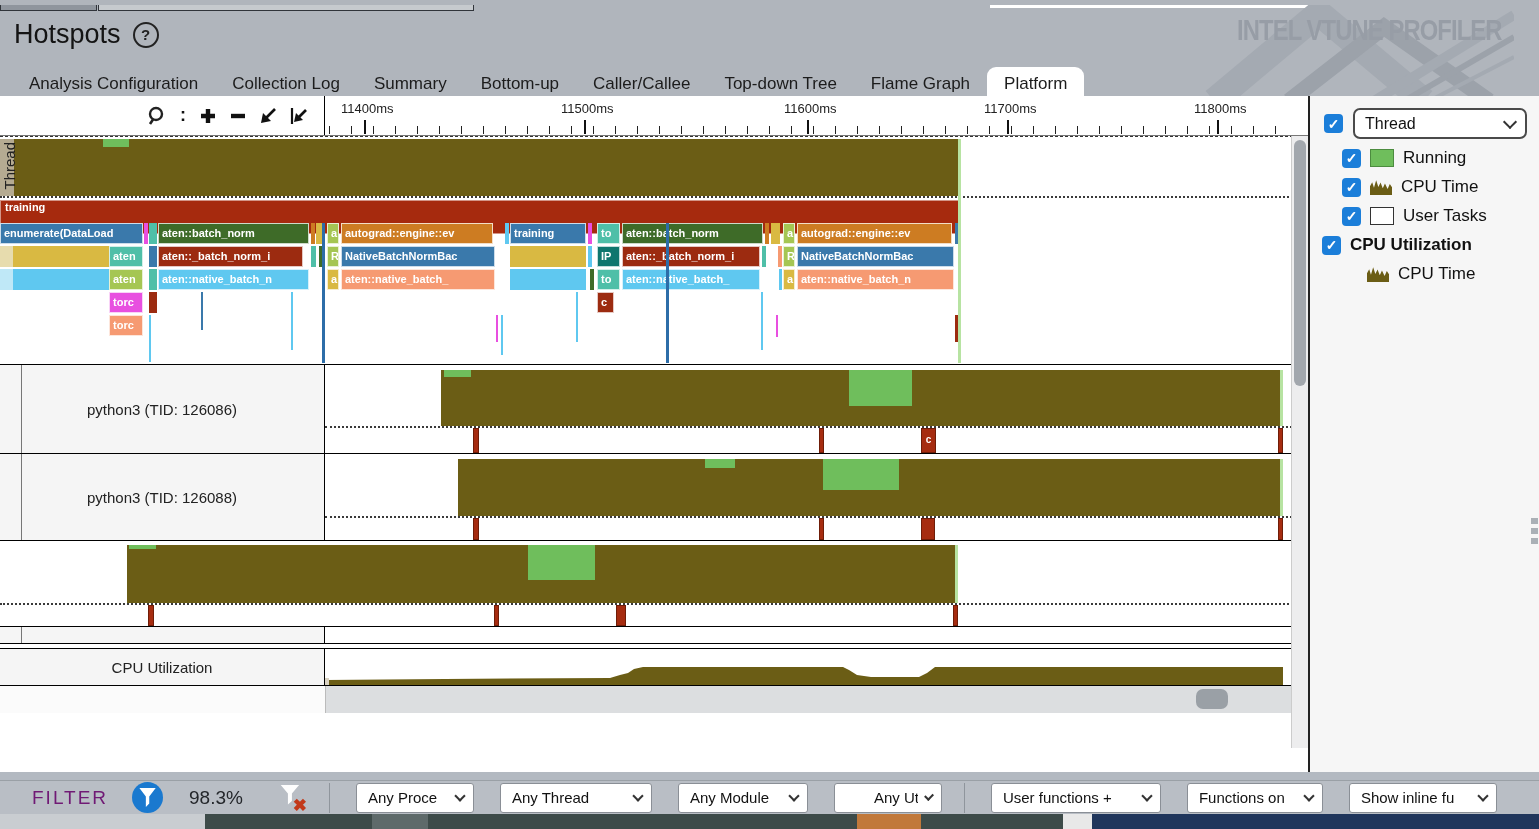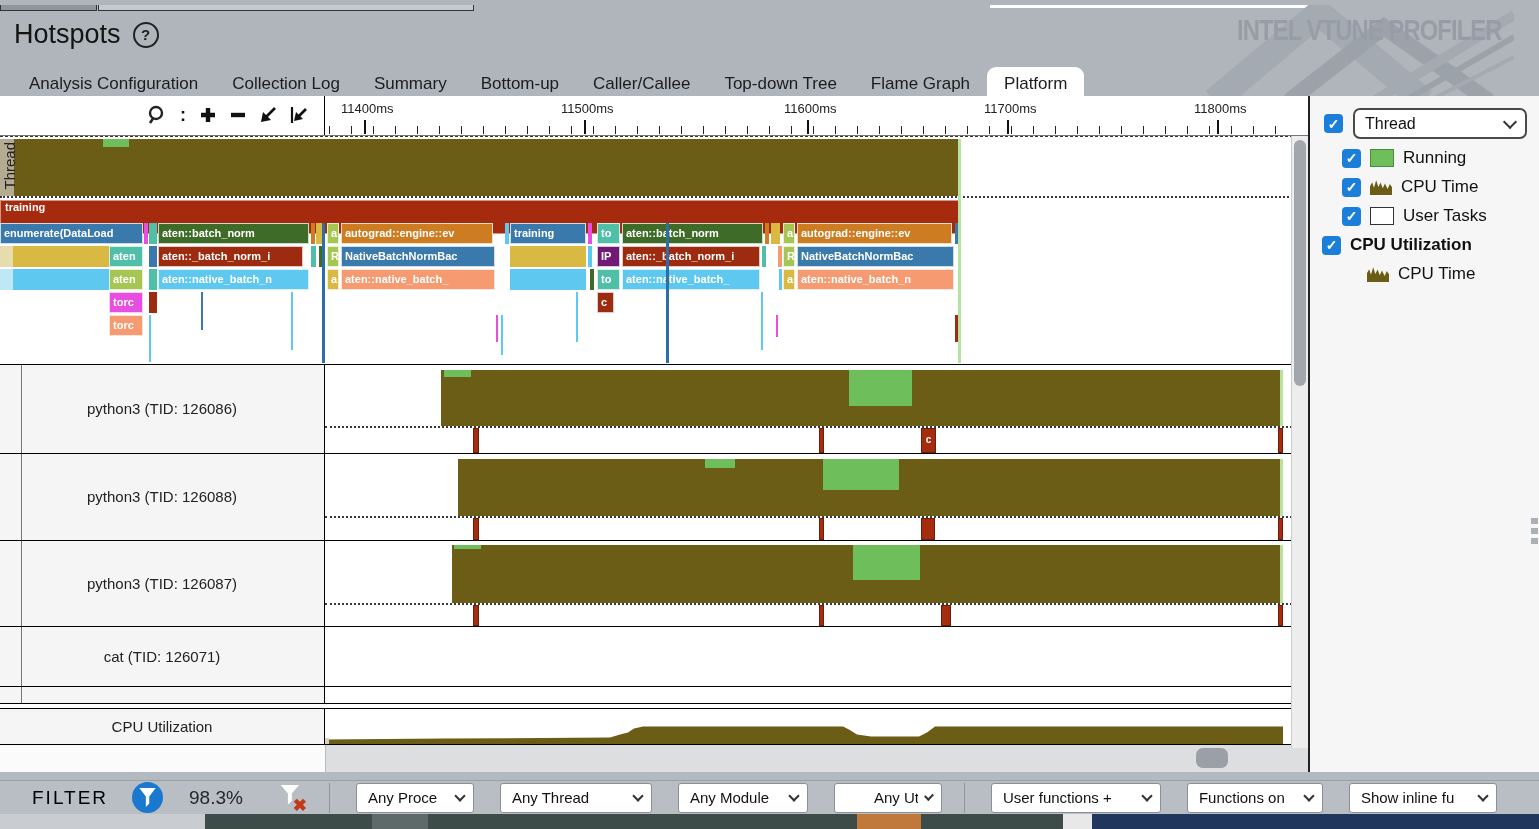--- a/index.html
+++ b/index.html
@@ -71,21 +71,21 @@
   .sw{width:22px;height:16px;margin-left:9px;flex:0 0 auto;}
   .sw.running{background:#6fbe5c;border:1px solid #4c8c3f;}
   .sw.outline{background:#fff;border:1px solid #333;}
   .sw.mountain{background:#6b5d15;border:none;clip-path:polygon(0 100%,0 45%,10% 20%,18% 55%,28% 8%,38% 50%,48% 22%,58% 58%,68% 28%,80% 62%,90% 32%,100% 52%,100% 100%);}
   .ltext{margin-left:9px;font-size:17px;color:#111;}
   .ltext.bold{font-weight:bold;}
   .grip{position:absolute;right:1px;top:422px;display:flex;flex-direction:column;gap:4px;}
   .grip div{width:7px;height:6px;background:#aab0b6;}
   
   .filterbar{position:absolute;left:0;top:780px;width:1539px;height:34px;background:#b9bec5;border-top:1px solid #9aa0a6;display:flex;align-items:center;box-sizing:border-box;}
-  .flabel{margin-left:32px;font-size:19px;letter-spacing:2px;color:#000000;}
+  .flabel{margin-left:32px;font-size:19px;letter-spacing:2px;color:#701a75;}
   .fcircle{margin-left:24px;width:31px;height:31px;border-radius:50%;background:#1a79cf;position:relative;flex:0 0 auto;}
   .funnel{position:absolute;left:7px;top:6px;width:17px;height:19px;background:#fff;clip-path:polygon(2% 0,98% 0,60% 45%,60% 82%,40% 100%,40% 45%);}
   .fpercent{margin-left:26px;font-size:19px;color:#24272b;}
   .fclear{margin-left:34px;width:30px;height:30px;position:relative;flex:0 0 auto;}
   .fclear .funnel{left:3px;top:2px;width:20px;height:20px;background:#fdfdfd;}
   .fclear .x{position:absolute;right:0px;bottom:-3px;color:#c2391a;font-size:17px;font-weight:900;}
   .fdiv{width:1px;height:30px;background:#8f959c;margin:0 0 0 22px;}
   .dd{margin-left:26px;height:30px;background:#fff;border:1px solid #8a8f96;border-radius:3px;display:flex;align-items:center;justify-content:space-between;padding:0 9px 0 11px;font-size:15px;color:#111;box-sizing:border-box;flex:0 0 auto;}
   .dd .chev{width:6px;height:6px;margin-left:8px;}
   
@@ -197,21 +197,21 @@
                 <div class="chip sliver" style="left: 13px; top: 110px; width: 96px; height: 21px; background: rgb(217, 185, 66);"></div>
                 <div class="chip" style="left: 109px; top: 110px; width: 34px; height: 21px; background: rgb(79, 191, 168);">aten</div>
                 <div class="chip sliver" style="left: 149px; top: 110px; width: 8px; height: 21px; background: rgb(58, 121, 171);"></div>
                 <div class="chip" style="left: 158px; top: 110px; width: 145px; height: 21px; background: rgb(156, 43, 16);">aten::_batch_norm_i</div>
                 <div class="chip sliver" style="left: 311px; top: 110px; width: 5px; height: 21px; background: rgb(79, 191, 168);"></div>
                 <div class="chip sliver" style="left: 319px; top: 110px; width: 4px; height: 21px; background: rgb(62, 107, 40);"></div>
                 <div class="chip" style="left: 327px; top: 110px; width: 12px; height: 21px; background: rgb(165, 198, 83);">R</div>
                 <div class="chip" style="left: 341px; top: 110px; width: 154px; height: 21px; background: rgb(58, 121, 171);">NativeBatchNormBac</div>
                 <div class="chip sliver" style="left: 510px; top: 110px; width: 76px; height: 21px; background: rgb(217, 185, 66);"></div>
                 <div class="chip sliver" style="left: 588px; top: 110px; width: 4px; height: 21px; background: rgb(95, 200, 240);"></div>
-                <div class="chip" style="left: 597px; top: 110px; width: 23px; height: 21px; background: #701a75;">IP</div>
+                <div class="chip" style="left: 597px; top: 110px; width: 23px; height: 21px; background: #0f766e;">IP</div>
                 <div class="chip" style="left: 622px; top: 110px; width: 138px; height: 21px; background: rgb(156, 43, 16);">aten::_batch_norm_i</div>
                 <div class="chip sliver" style="left: 762px; top: 110px; width: 4px; height: 21px; background: rgb(79, 191, 168);"></div>
                 <div class="chip sliver" style="left: 778px; top: 110px; width: 4px; height: 21px; background: rgb(246, 154, 114);"></div>
                 <div class="chip" style="left: 783px; top: 110px; width: 12px; height: 21px; background: rgb(165, 198, 83);">R</div>
                 <div class="chip" style="left: 797px; top: 110px; width: 157px; height: 21px; background: rgb(58, 121, 171);">NativeBatchNormBac</div>
                 <div class="chip sliver" style="left: 0px; top: 133px; width: 13px; height: 21px; background: rgb(191, 232, 247);"></div>
                 <div class="chip sliver" style="left: 13px; top: 133px; width: 96px; height: 21px; background: rgb(95, 200, 240);"></div>
                 <div class="chip" style="left: 109px; top: 133px; width: 34px; height: 21px; background: rgb(165, 198, 83);">aten</div>
                 <div class="chip sliver" style="left: 149px; top: 133px; width: 8px; height: 21px; background: rgb(79, 191, 168);"></div>
                 <div class="chip" style="left: 158px; top: 133px; width: 151px; height: 21px; background: rgb(95, 200, 240);">aten::native_batch_n</div>
@@ -270,42 +270,31 @@
                 <div class="grn" style="left: 498px; top: 5px; width: 76px; height: 31px;"></div>
                 <div class="edge" style="left: 955px; top: 5px; width: 3px; height: 57px;"></div>
                 <div class="dotsep" style="top: 62px;"></div>
                 <div class="tick" style="left: 148px; top: 64px; width: 6px; height: 22px;"></div>
                 <div class="tick" style="left: 494px; top: 64px; width: 5px; height: 22px;"></div>
                 <div class="tick" style="left: 596px; top: 64px; width: 14px; height: 22px;"></div>
                 <div class="tick" style="left: 953px; top: 64px; width: 5px; height: 22px;"></div>
               </div>
             </div>
             <div class="row" style="height: 86px;">
-              <div class="lbl">
-                <div class="axis-strip"></div>
-                <span>python3 (TID: 126087)</span>
-              </div>
               <div class="tl">
                 <div class="band" style="left: 127px; top: 4px; width: 831px; height: 58px;"></div>
                 <div class="grn" style="left: 129px; top: 4px; width: 27px; height: 4px;"></div>
                 <div class="grn" style="left: 528px; top: 4px; width: 67px; height: 35px;"></div>
                 <div class="edge" style="left: 955px; top: 4px; width: 3px; height: 58px;"></div>
                 <div class="dotsep" style="top: 62px;"></div>
                 <div class="tick" style="left: 148px; top: 64px; width: 6px; height: 21px;"></div>
                 <div class="tick" style="left: 494px; top: 64px; width: 5px; height: 21px;"></div>
                 <div class="tick" style="left: 616px; top: 64px; width: 10px; height: 21px;"></div>
                 <div class="tick" style="left: 953px; top: 64px; width: 5px; height: 21px;"></div>
               </div>
-            </div>
-            <div class="row" style="height: 60px;">
-              <div class="lbl">
-                <div class="axis-strip"></div>
-                <span>cat (TID: 126071)</span>
-              </div>
-              <div class="tl"></div>
             </div>
             <div class="row" style="height: 17px;">
               <div class="lbl">
                 <div class="axis-strip"></div>
               </div>
               <div class="tl"></div>
             </div>
           </div>
         <div class="gaprow"></div>
         <div class="cpurow">

